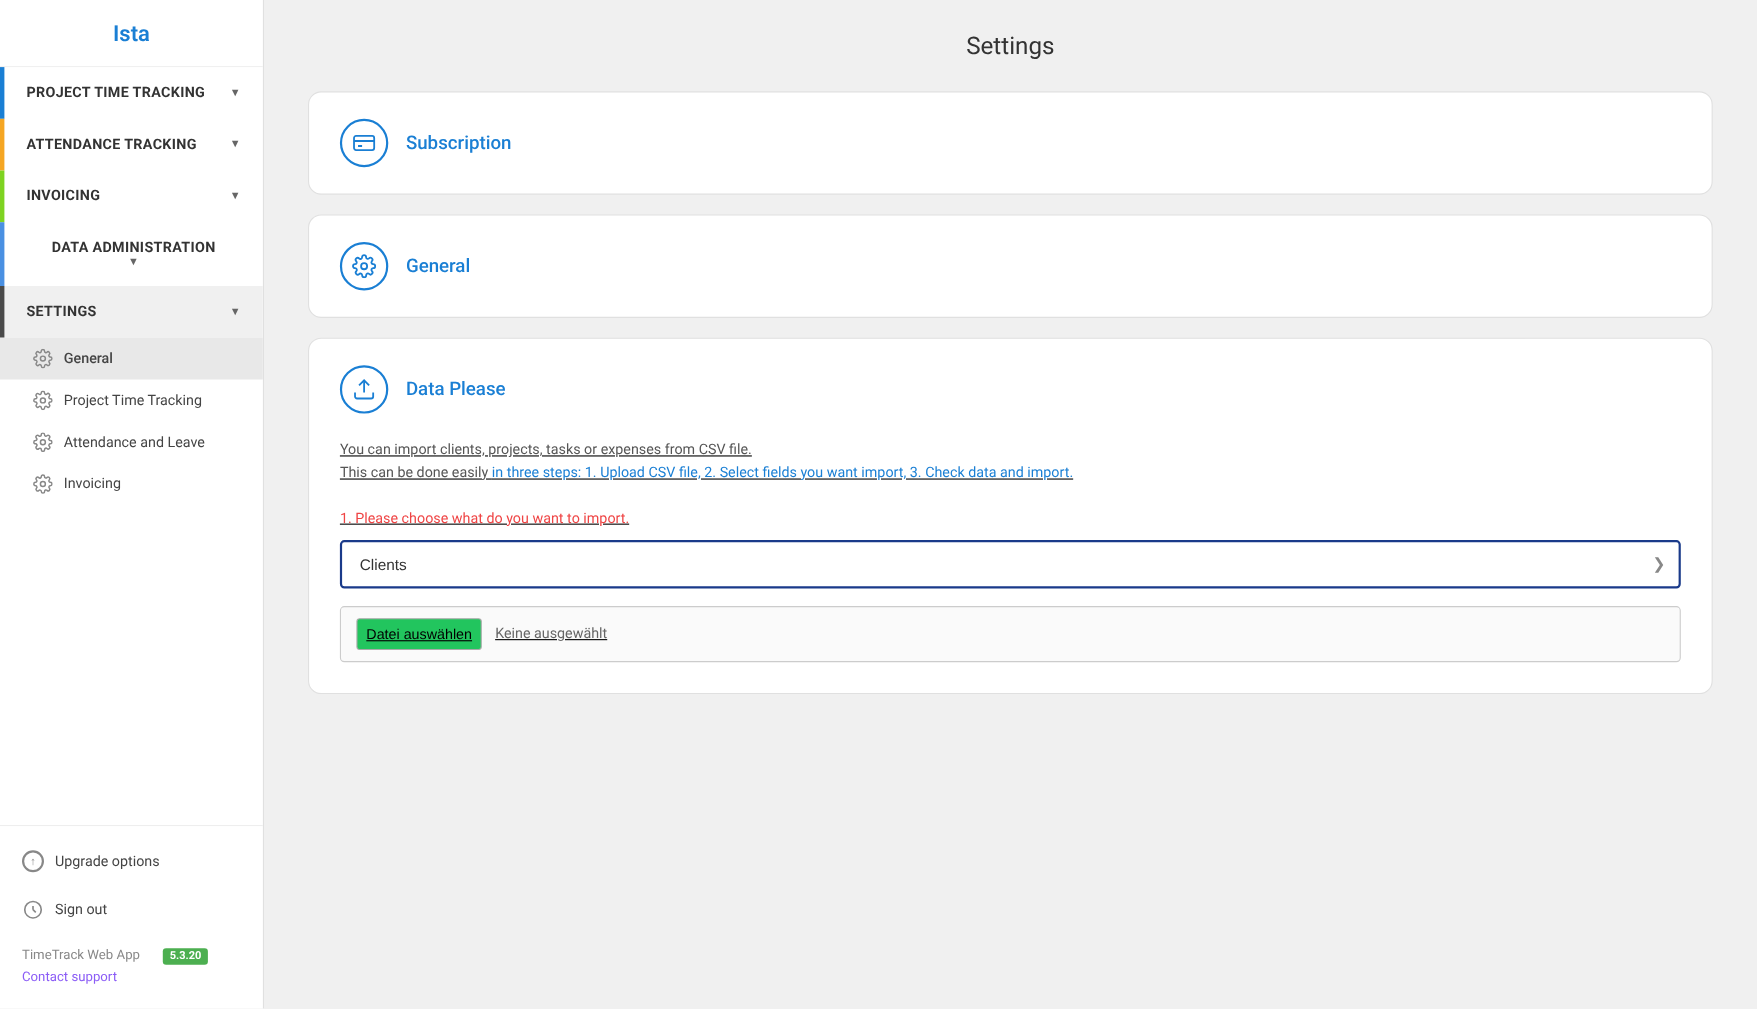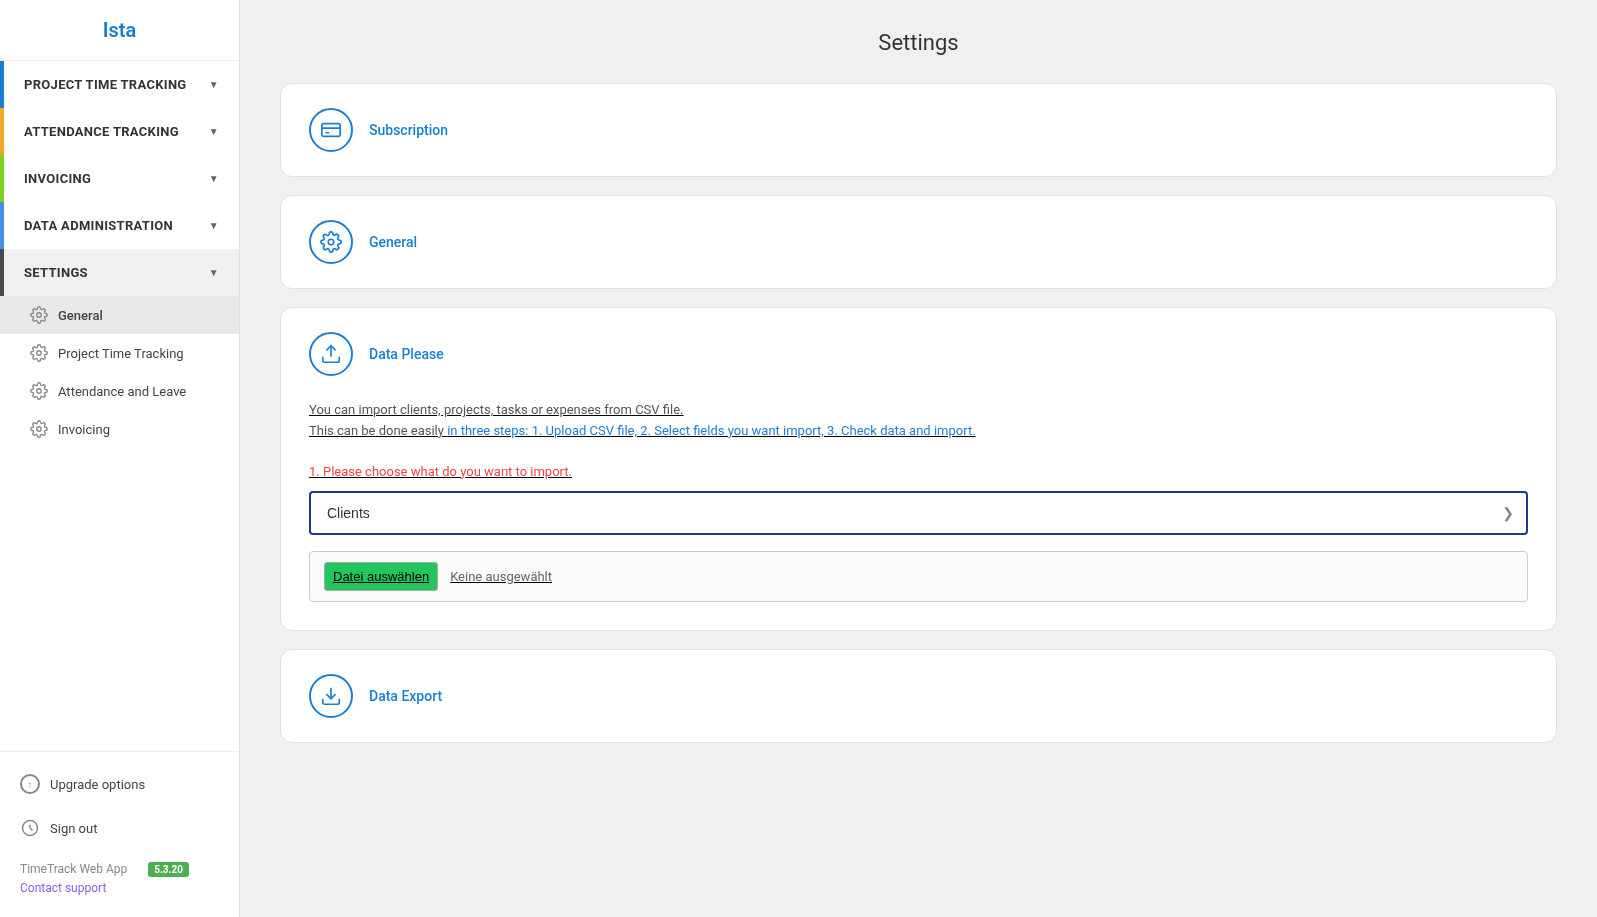--- a/index.html
+++ b/index.html
@@ -33,21 +33,21 @@
       font-size: 13px;
       font-weight: 700;
       color: #333;
       cursor: pointer;
       border-left: 4px solid transparent;
       letter-spacing: 0.3px;
     }
     .sidebar-nav-item.active-project { border-left-color: #1a7fd4; }
     .sidebar-nav-item.active-attendance { border-left-color: #f5a623; }
     .sidebar-nav-item.active-invoicing { border-left-color: #7ed321; }
-    .sidebar-nav-item.active-data { border-left-color: #4a90e2; }
+    .sidebar-nav-item.active-data { border-left-color: #4a90e2; flex-direction: column; }
     .sidebar-nav-item.active-settings { border-left-color: #4a4a4a; background: #f0f0f0; }
 
     .chevron-icon {
       font-size: 10px;
       color: #666;
     }
 
     .sidebar-sub-item {
       display: flex;
       align-items: center;
@@ -158,21 +158,21 @@
       border-radius: 50%;
       border: 2px solid #1a7fd4;
       display: flex;
       align-items: center;
       justify-content: center;
       color: #1a7fd4;
       flex-shrink: 0;
     }
 
     .card-title {
-      font-size: 14px;
+      font-size: 17px;
       font-weight: 500;
       color: #1a7fd4;
       text-align: right;
     }
 
     .data-import-body {
       padding: 0 28px 28px 28px;
       text-decoration: underline;
     }
 
@@ -393,25 +393,13 @@
         <span class="select-chevron">❯</span>
       </div>
 
       <div class="file-input-row">
         <button class="file-choose-btn">Datei auswählen</button>
         <span class="file-name-text">Keine ausgewählt</span>
       </div>
     </div>
   </div>
 
-  <div class="settings-card">
-    <div class="settings-card-header">
-      <div class="card-icon-circle">
-        <svg width="22" height="22" viewBox="0 0 24 24" fill="none" stroke="#1a7fd4" stroke-width="1.8">
-          <path d="M21 15v4a2 2 0 0 1-2 2H5a2 2 0 0 1-2-2v-4"></path>
-          <polyline points="7 10 12 15 17 10"></polyline>
-          <line x1="12" y1="15" x2="12" y2="3"></line>
-        </svg>
-      </div>
-      <span class="card-title">Data Export</span>
-    </div>
-  </div>
 </div>
 
 </body></html>

